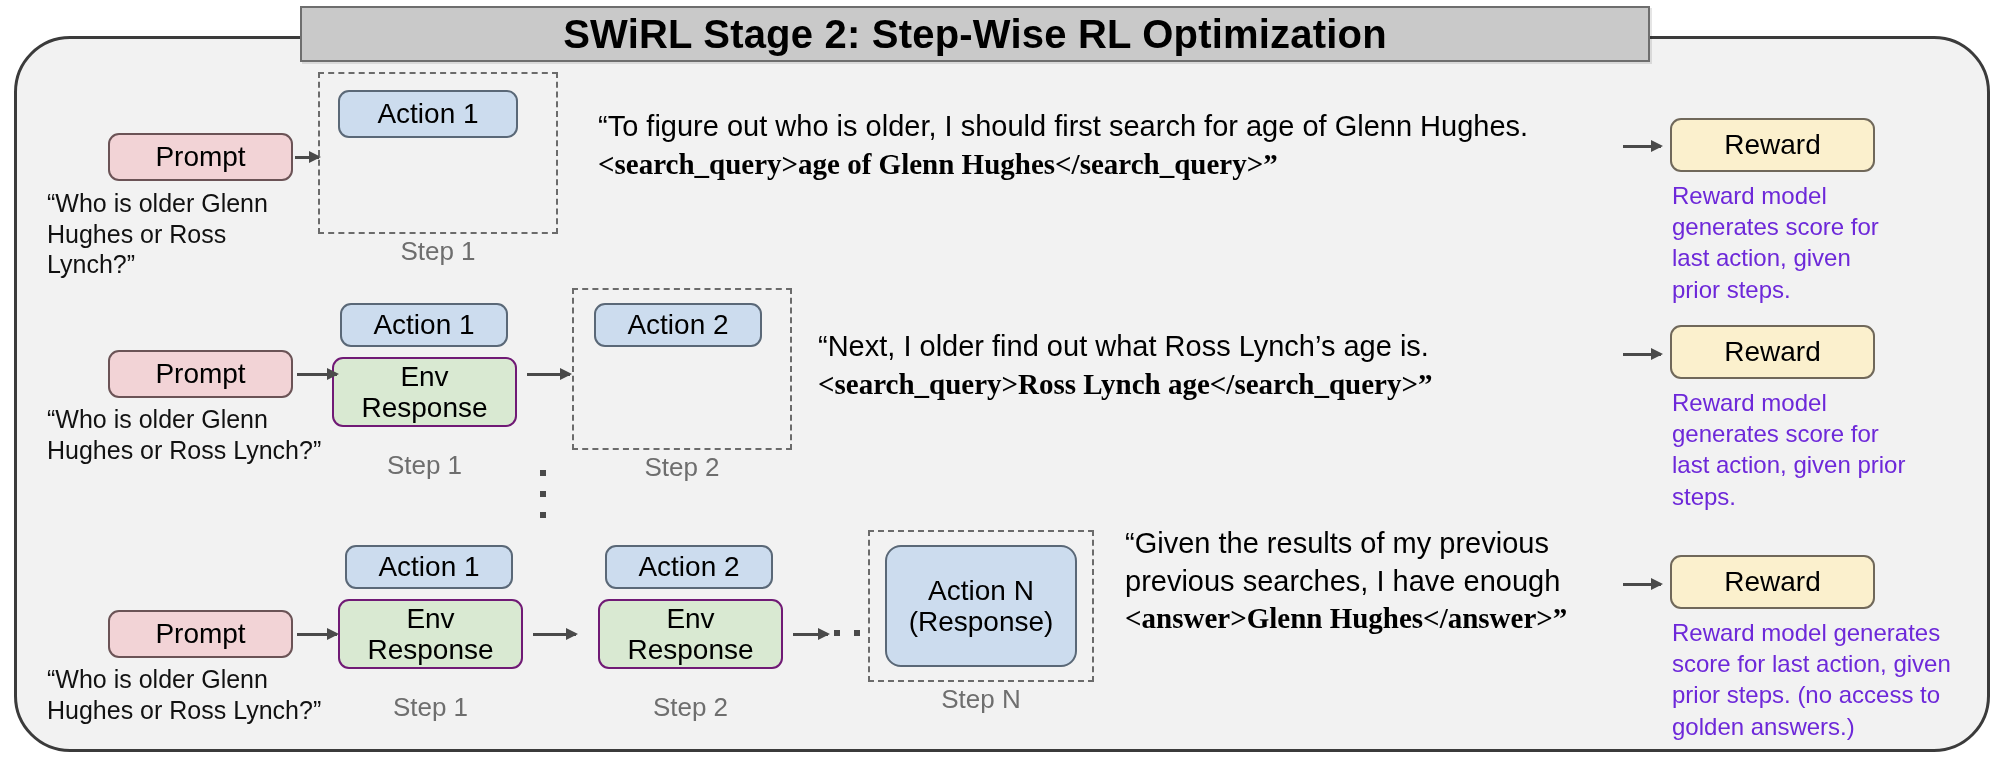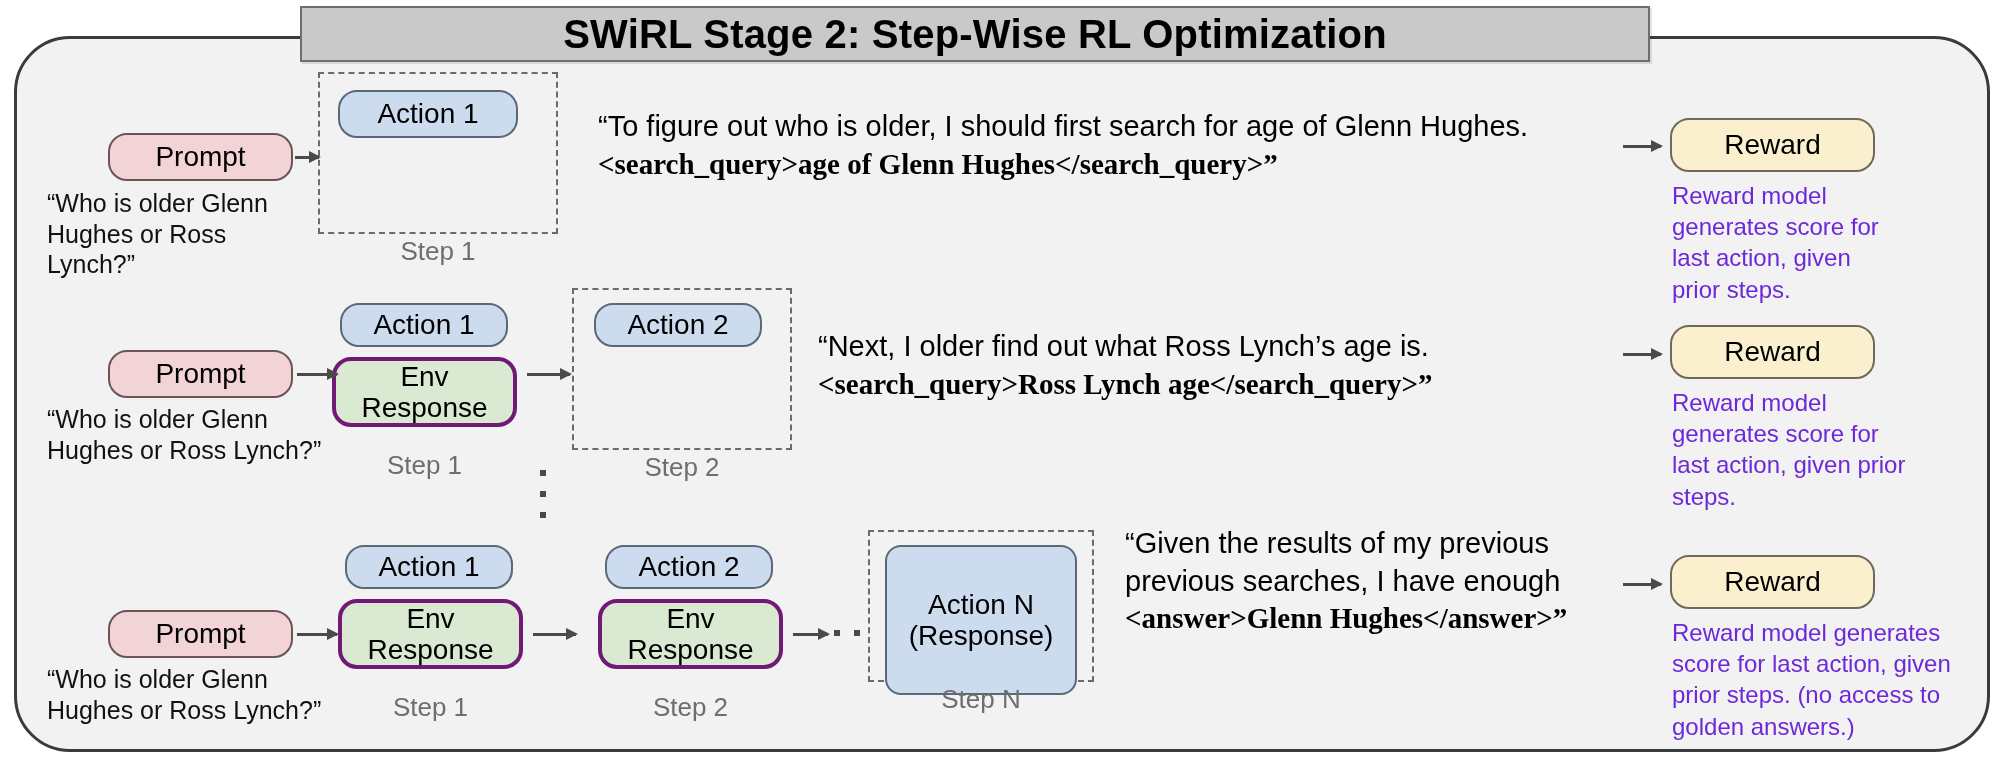--- a/index.html
+++ b/index.html
@@ -59,37 +59,37 @@
   }
 
   
   .node {
     position: absolute;
     box-sizing: border-box;
     display: flex;
     align-items: center;
     justify-content: center;
     text-align: center;
-    border-radius: 19px;
+    border-radius: 11px;
     font-size: 28px;
     color: #000;
     line-height: 1.12;
     z-index: 12;
   }
   .node.prompt {
     background: #f2d3d6;
     border: 2px solid #6b5356;
   }
   .node.action {
     background: #ccdcee;
     border: 2px solid #5a6877;
   }
   .node.env {
     background: #d9e9d2;
-    border: 4px solid #701a75;
+    border: 2px solid #701a75;
   }
   .node.reward {
     background: #fbf0cd;
     border: 2px solid #70685a;
   }
 
   
   .step-group {
     position: absolute;
     box-sizing: border-box;
@@ -333,21 +333,21 @@
     <span>Step 2</span>
   </div>
 
   <div class="arrow" style="left:793px; top:633px; width:35px;"></div>
 
   <div class="hdots" style="left:834px; top:630px; width:26px; height:6px;">
     <span></span>
       <span></span>
   </div>
 
-  <div class="node action" style="left:885px; top:545px; width:192px; height:150px; white-space:pre-line; border-radius:16px;">
+  <div class="node action" style="left:885px; top:545px; width:192px; height:122px; white-space:pre-line; border-radius:16px;">
     <span>Action N
 (Response)</span>
   </div>
 
   <div class="step-caption" style="left:868px; top:684px; width:226px;">
     <span>Step N</span>
   </div>
 
   <div class="trace-text" style="left:1125px; top:525px; width:520px;">
     <div>“Given the results of my previous</div>

